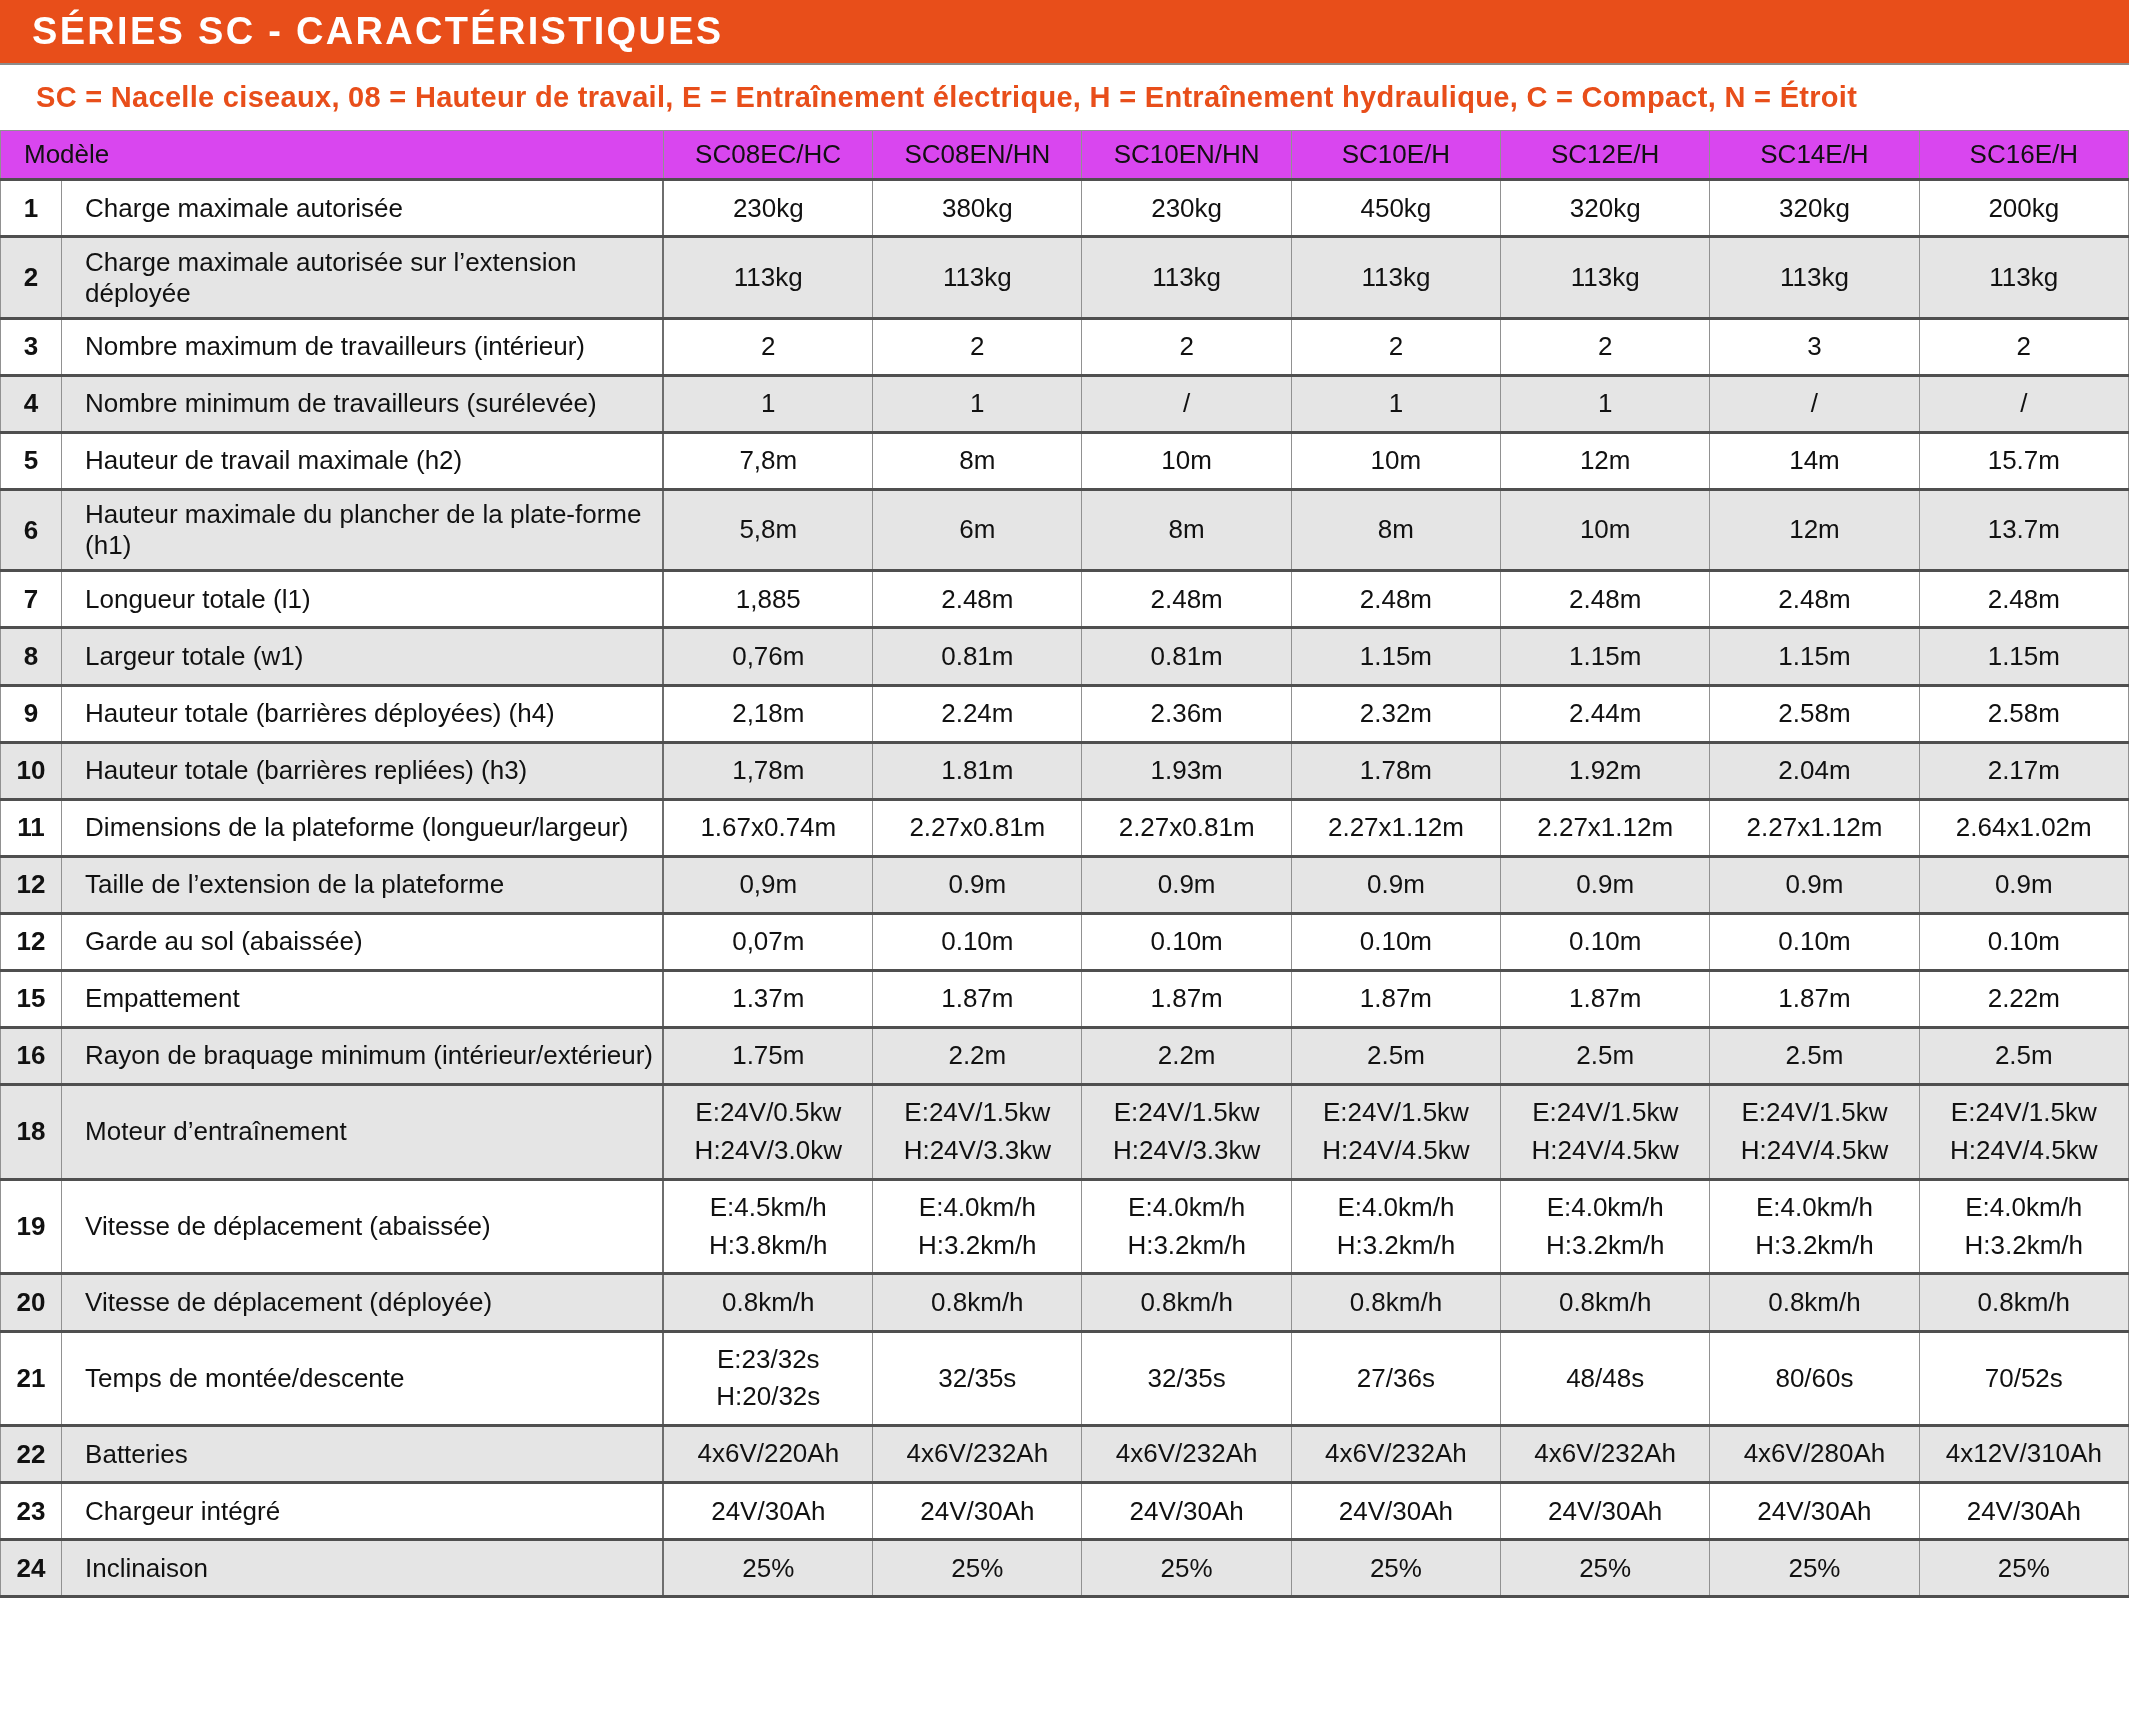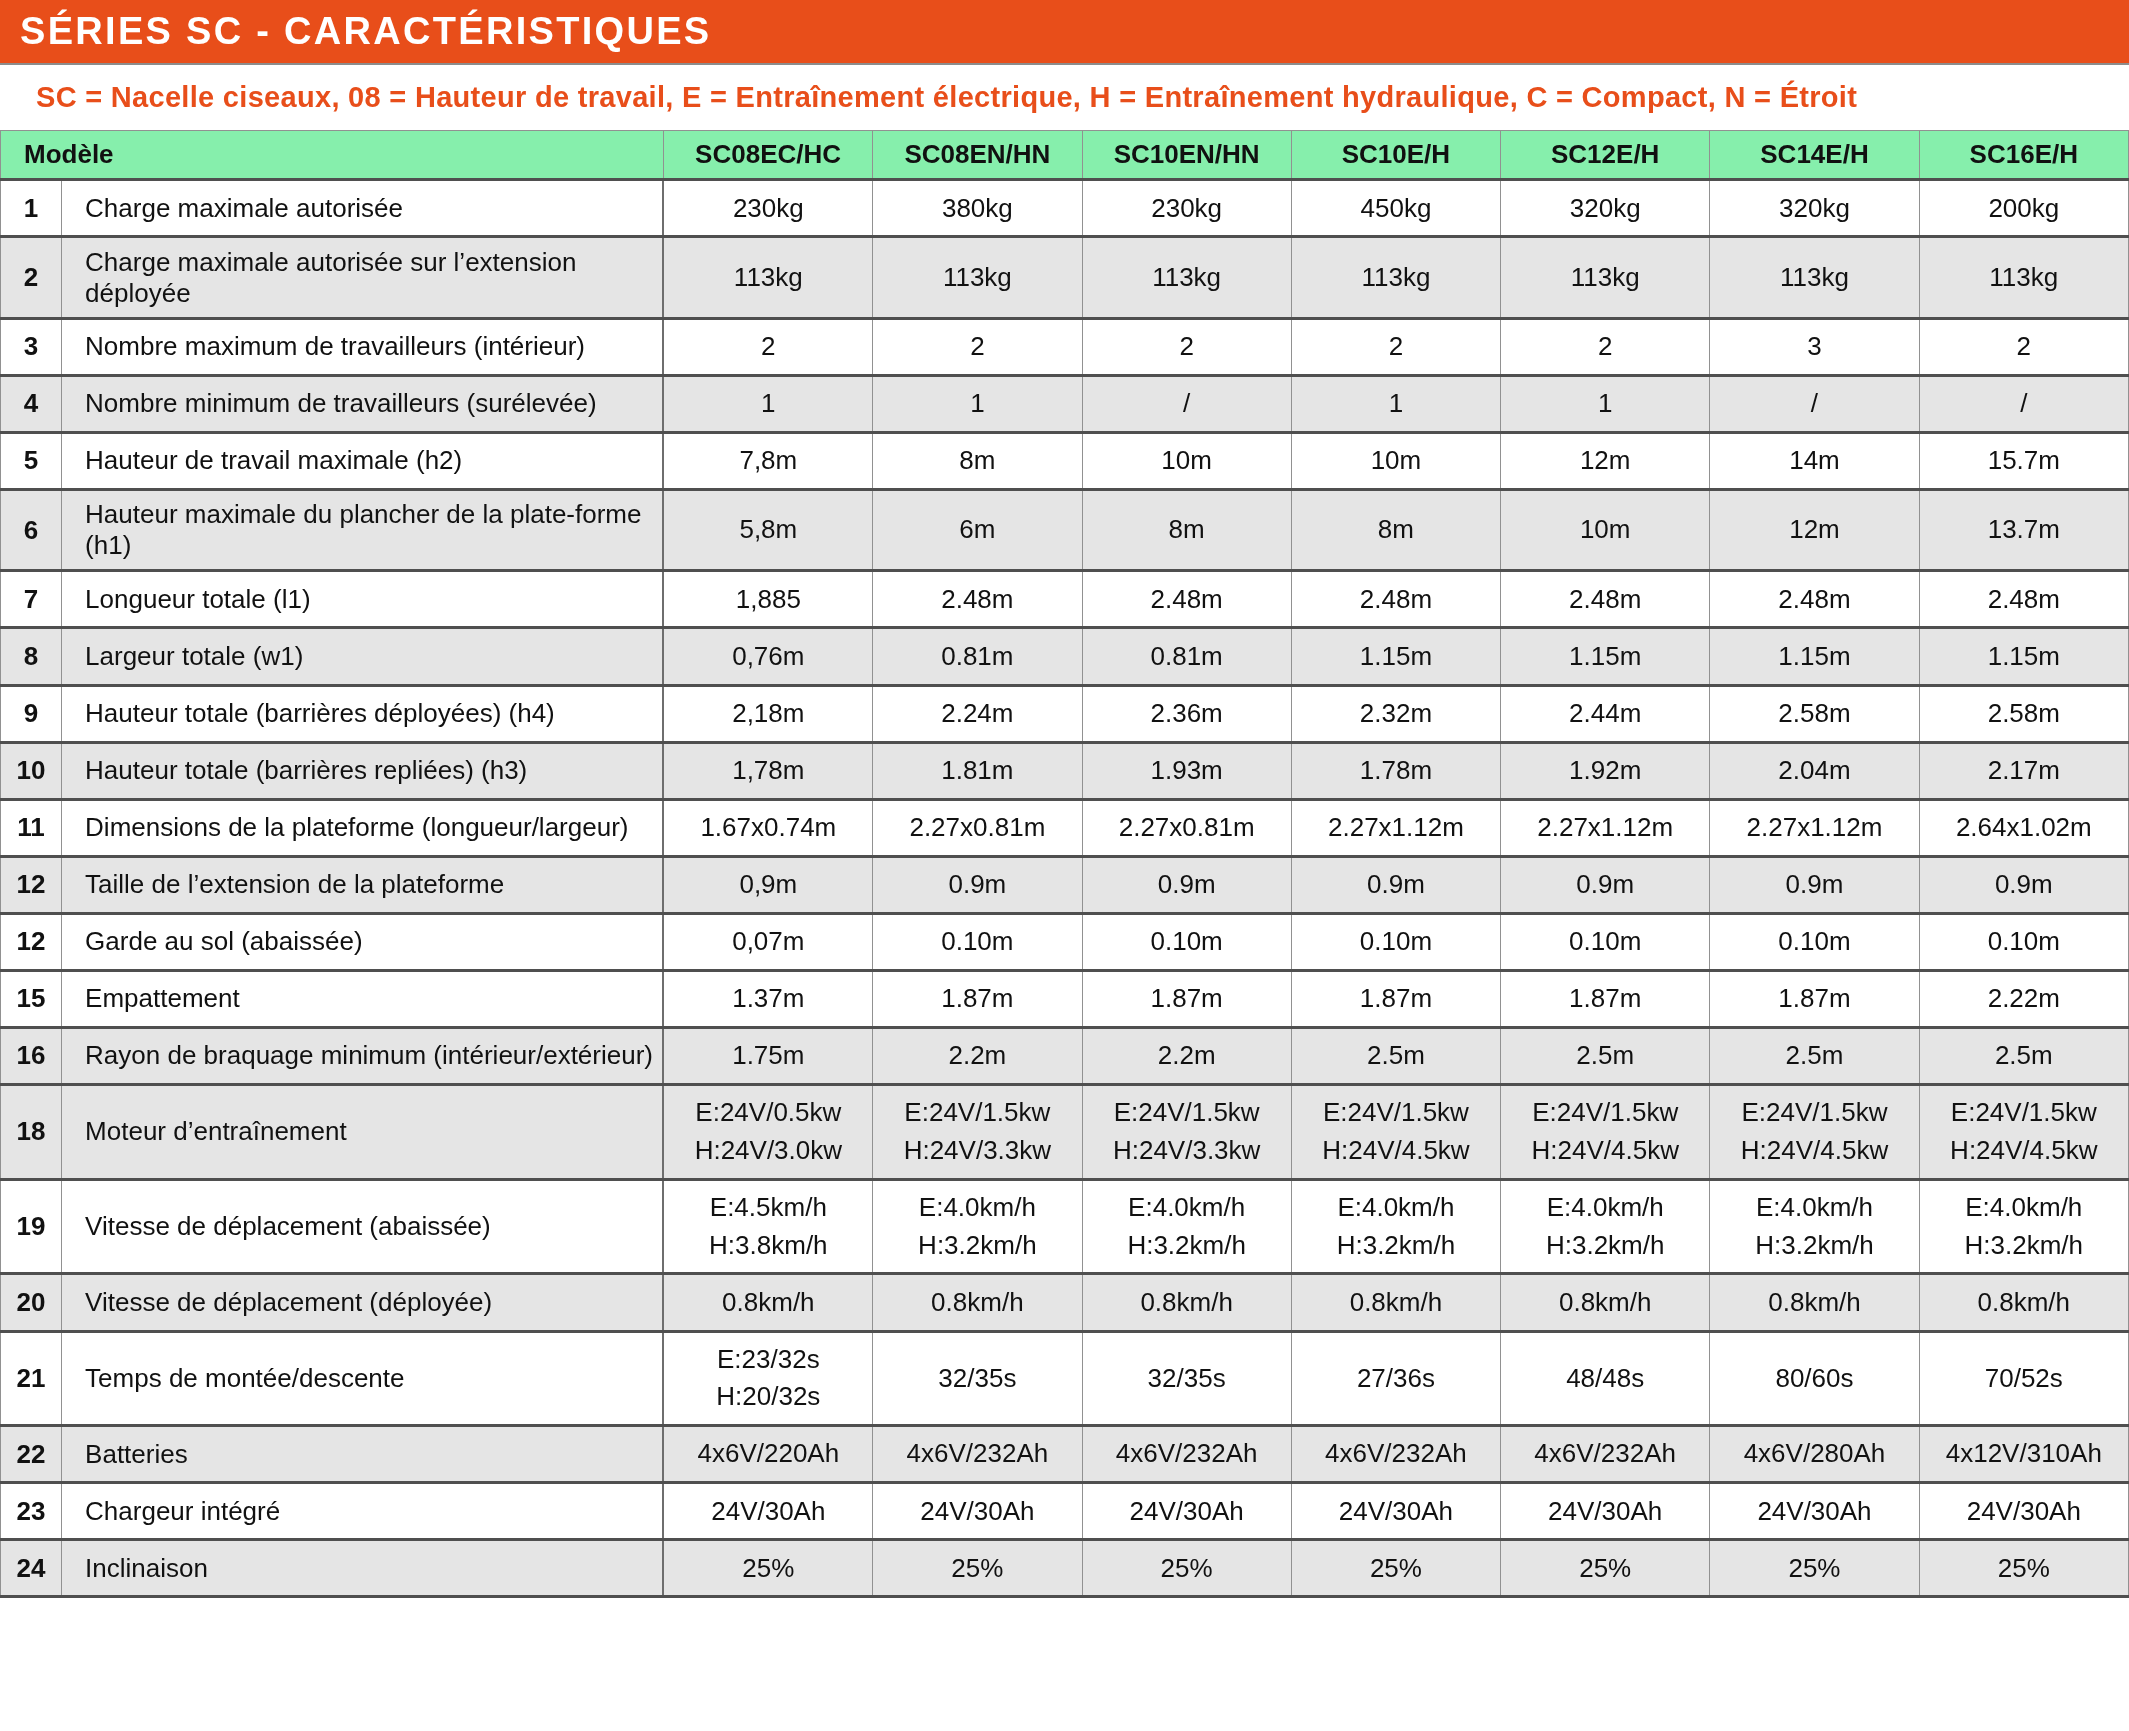--- a/index.html
+++ b/index.html
@@ -16,21 +16,21 @@
   .topbar {
     height: 65px;
     background: #E84E1A;
     display: flex;
     align-items: center;
     padding-left: 20px;
     box-sizing: border-box;
     border-bottom: 2.3px solid #8C8C8C;
   }
   .topbar h1 {
-    margin: 0;
+    margin: 12px;
     color: #ffffff;
     font-size: 38px;
     font-weight: 800;
     letter-spacing: 2.3px;
   }
   .legend {
     height: 65px;
     display: flex;
     align-items: center;
     padding-left: 36px;
@@ -55,22 +55,22 @@
     border-right: 1.7px solid #919191;
     border-top: 3.5px solid #4F4F4F;
     border-bottom: 3.5px solid #4F4F4F;
     font-size: 26px;
     padding: 8.2px 3.5px;
     box-sizing: border-box;
     vertical-align: middle;
   }
   thead th {
     border-top: 1.7px solid #919191;
-    background: #86efac;
-    font-weight: 700;
+    background: #d946ef;
+    font-weight: 400;
     height: 45px;
   }
   thead th.th-model {
     text-align: left;
     padding-left: 23px;
   }
   thead th.th-col { text-align: center; }
 
   tbody tr { height: 51px; }
   tbody tr.row-gray  td { background: #E5E5E5; }

